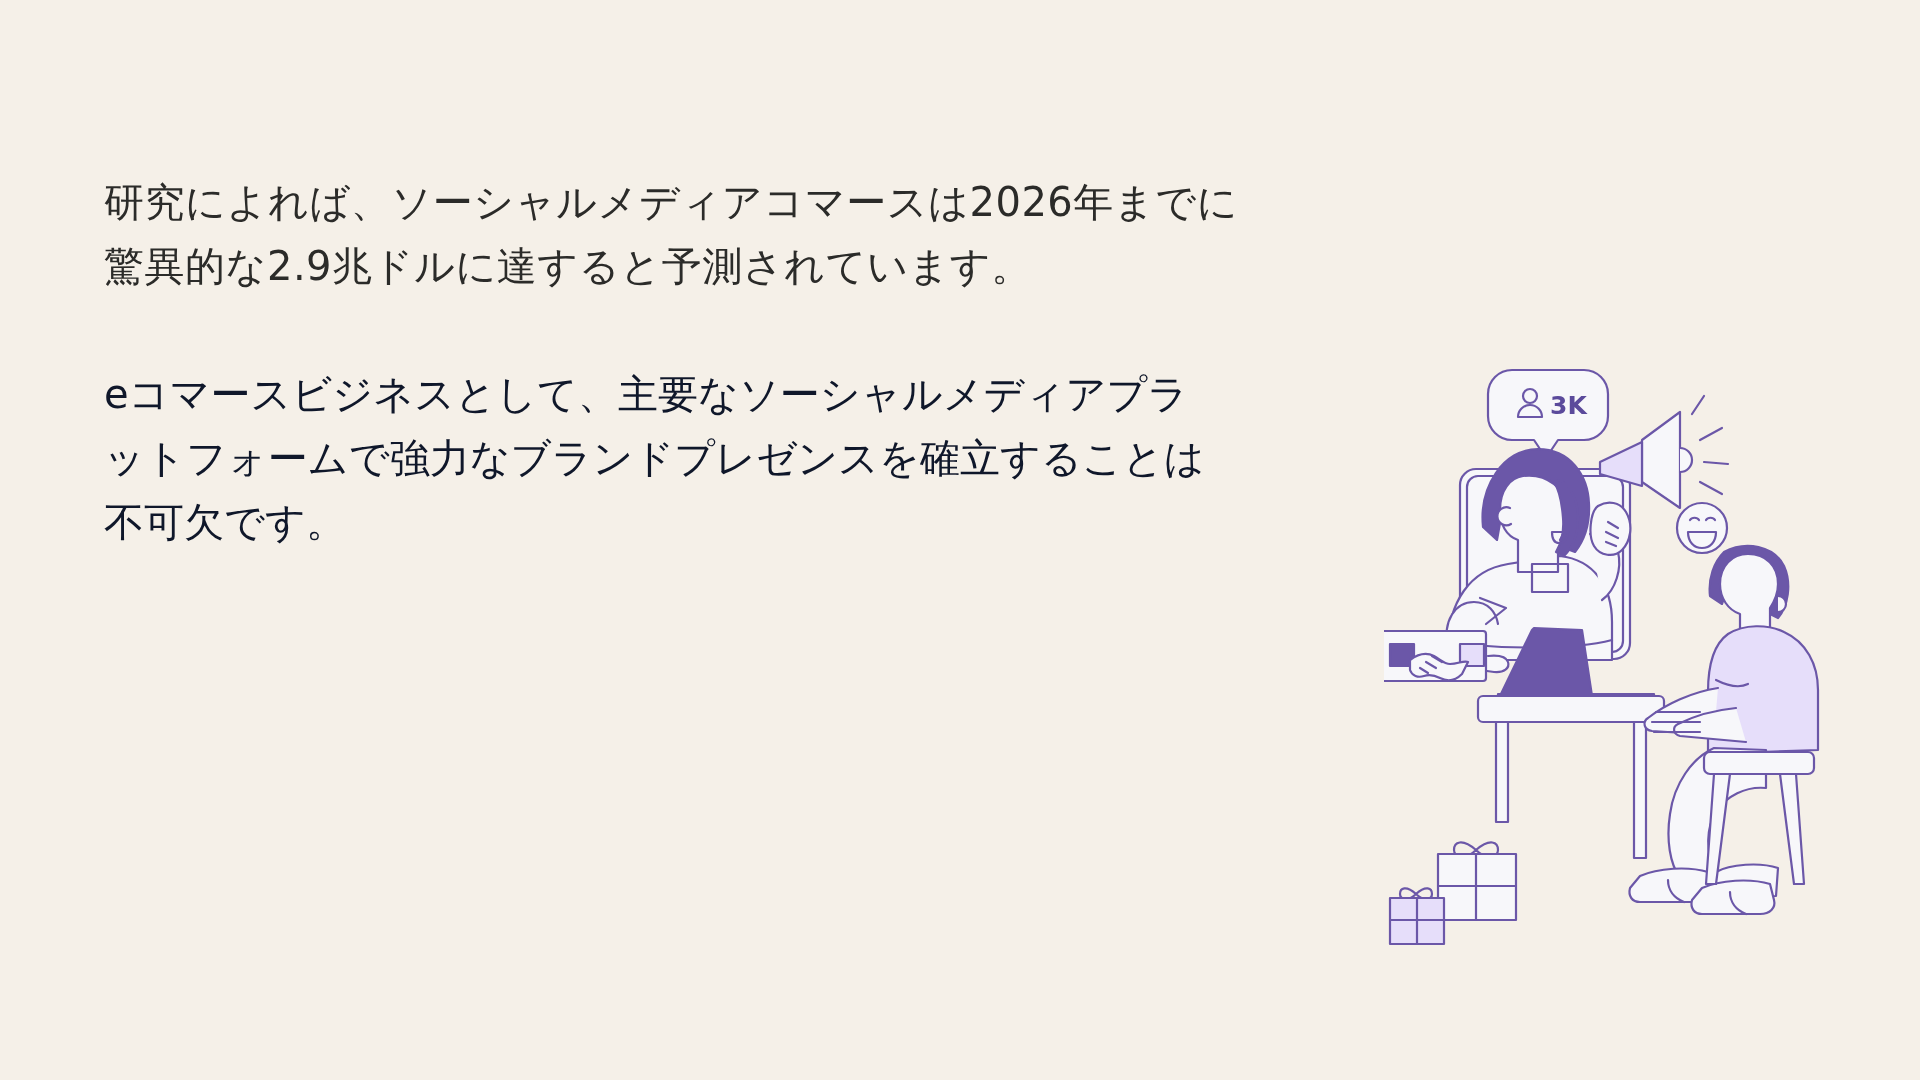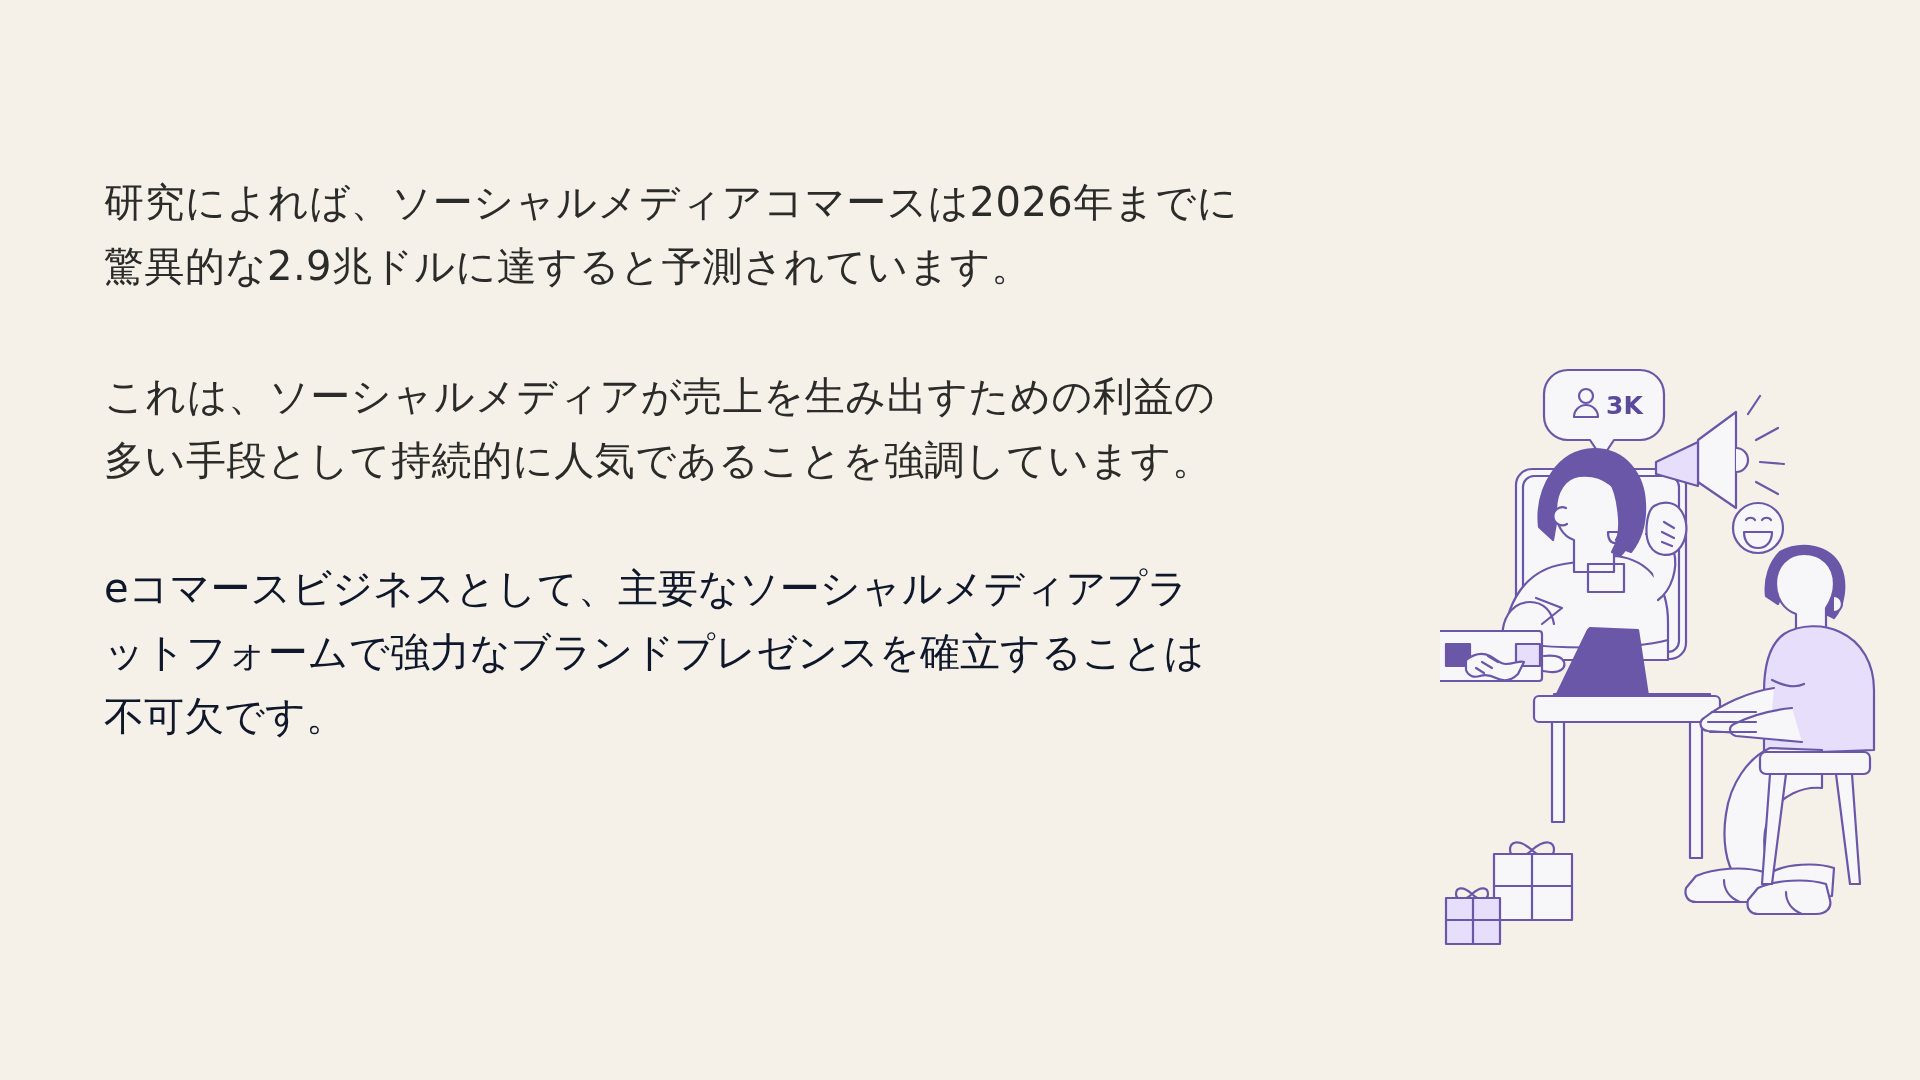--- a/index.html
+++ b/index.html
@@ -38,38 +38,36 @@
   .para.gap3 { margin-top:62px; }
   .para.bold {
     font-weight:400;
     letter-spacing:0px;
     color:#0f172a;
   }
 
   
   .illo {
     position:absolute;
-    left:1440px;
+    left:1384px;
     top:352px;
     width:480px;
     height:648px;
   }
   .illo svg { display:block; width:100%; height:100%; }
 </style>
 </head>
 <body>
 
 <div class="slide">
 
   <div class="text-col">
     <p class="para">研究によれば、ソーシャルメディアコマースは2026年までに
 驚異的な2.9兆ドルに達すると予測されています。</p>
 
-    <p class="para gap1">これは、ソーシャルメディアが売上を生み出すための利益の
-多い手段として持続的に人気であることを強調しています。</p>
 
     <p class="para bold gap2">eコマースビジネスとして、主要なソーシャルメディアプラ
 ットフォームで強力なブランドプレゼンスを確立することは
 不可欠です。</p>
 
   </div>
 
   <div class="illo">
     <svg viewBox="0 0 480 648" xmlns="http://www.w3.org/2000/svg">
       <defs>

